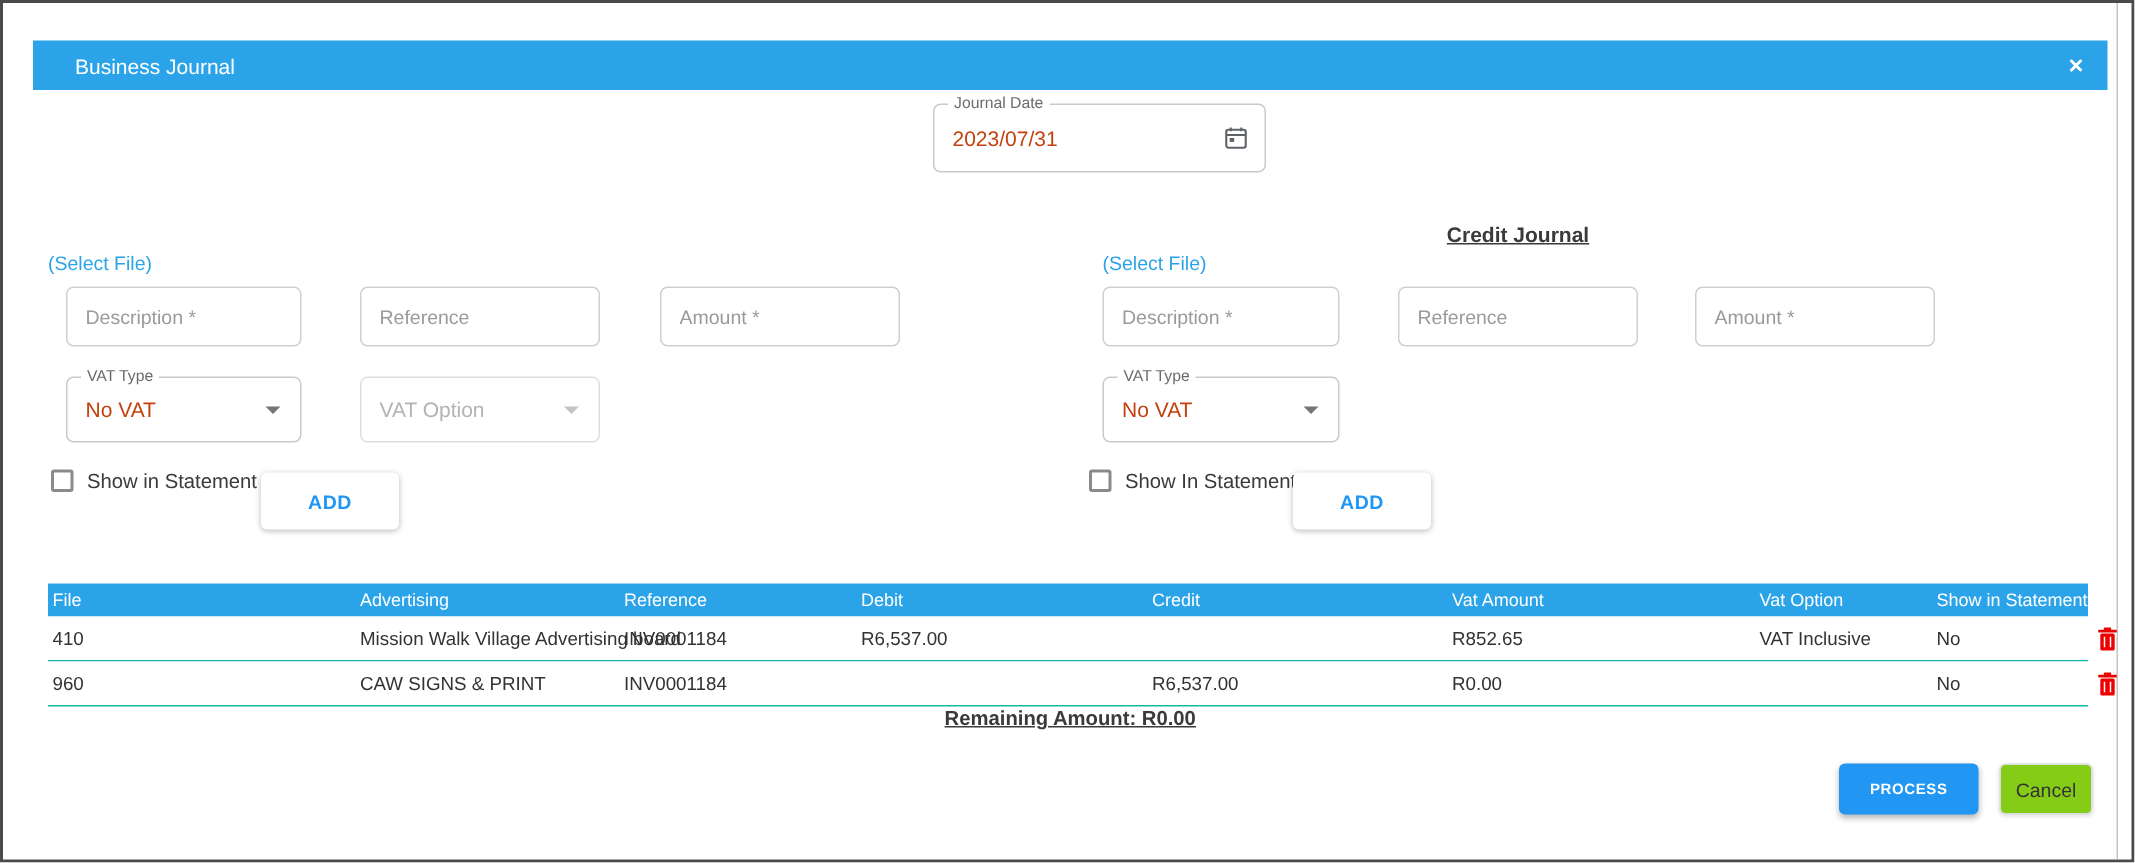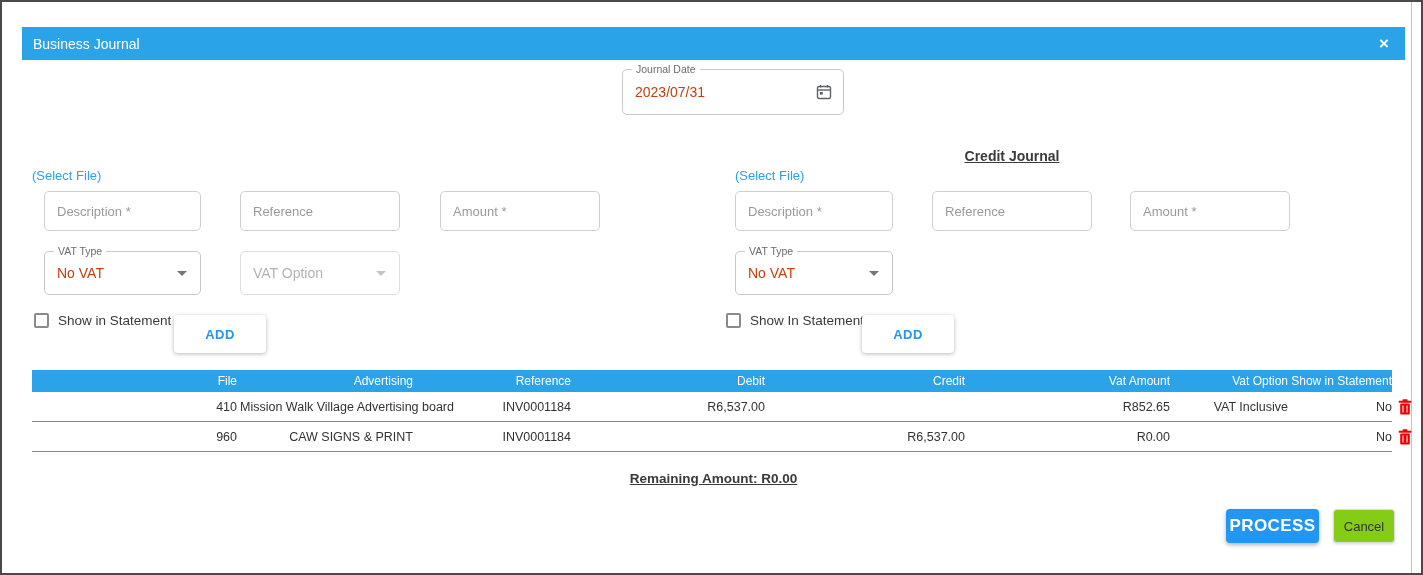--- a/index.html
+++ b/index.html
@@ -13,21 +13,21 @@
   .dialog-edge{
     position:absolute; left:1409px; top:0; width:1px; height:575px;
     background:#c4c4c4;
   }
 
   
   .dlg-header{
     position:absolute; left:20px; top:25px; width:1383px; height:33px;
     background:#2AA3E8; display:flex; align-items:center;
   }
-  .dlg-title{ color:#fff; font-size:14px; padding-left:11px; }
+  .dlg-title{ color:#fff; font-size:14px; padding-left:28px; }
   .dlg-close{
     position:absolute; right:16px; top:0; height:33px; display:flex;
     align-items:center; color:#fff; font-size:17px; cursor:pointer;
     font-weight:bold;
   }
 
   
   .outlined{
     position:absolute; background:#fff; border:1px solid #c9c9c9;
     border-radius:5px; display:flex; align-items:center;
@@ -72,21 +72,21 @@
   }
   .checkbox-label{ position:absolute; font-size:13.5px; color:#3a3a3a; }
   .add-btn{
     position:absolute; top:313px; width:92px; height:38px; background:#fff;
     border:none; border-radius:4px; box-shadow:0 1px 4px rgba(0,0,0,.28);
     color:#2196F3; font-size:13px; font-weight:bold; letter-spacing:.4px;
     cursor:pointer; font-family:"Liberation Sans", sans-serif;
   }
 
   
-  .jrnl-table{ position:absolute; left:30px; top:368px; width:1378px;text-align:right; }
+  .jrnl-table{ position:absolute; left:30px; top:387px; width:1378px; }
   .tbl-head, .tbl-row{
     display:grid; width:1360px;
     grid-template-columns:205px 176px 158px 194px 200px 205px 118px 104px;
   }
   .tbl-head{
     background:#2AA3E8; height:22px; align-items:center;
     color:#fff; font-size:12px;
   }
   .tbl-head > div{ padding-left:3px; white-space:nowrap; }
   .tbl-row{
@@ -103,21 +103,21 @@
 
   .remaining{
     position:absolute; left:0; top:469px; width:1423px; text-align:center;
     font-size:13.5px; font-weight:bold; text-decoration:underline; color:#3a3a3a;
   }
 
   
   .process-btn{
     position:absolute; left:1224px; top:507px; width:93px; height:34px;
     background:#2196F3; color:#fff; border:none; border-radius:4px;
-    font-size:17px; font-weight:bold; letter-spacing:.4px; cursor:pointer;
+    font-size:10px; font-weight:bold; letter-spacing:.4px; cursor:pointer;
     box-shadow:0 2px 4px rgba(0,0,0,.3);
     font-family:"Liberation Sans", sans-serif;
   }
   .cancel-btn{
     position:absolute; left:1331px; top:507px; width:62px; height:34px;
     background:#84cc16; color:#333; border:1px solid #dcdcdc; border-radius:4px;
     font-size:13px; cursor:pointer; box-shadow:0 1px 3px rgba(0,0,0,.15);
     font-family:"Liberation Sans", sans-serif;
   }
 </style>

